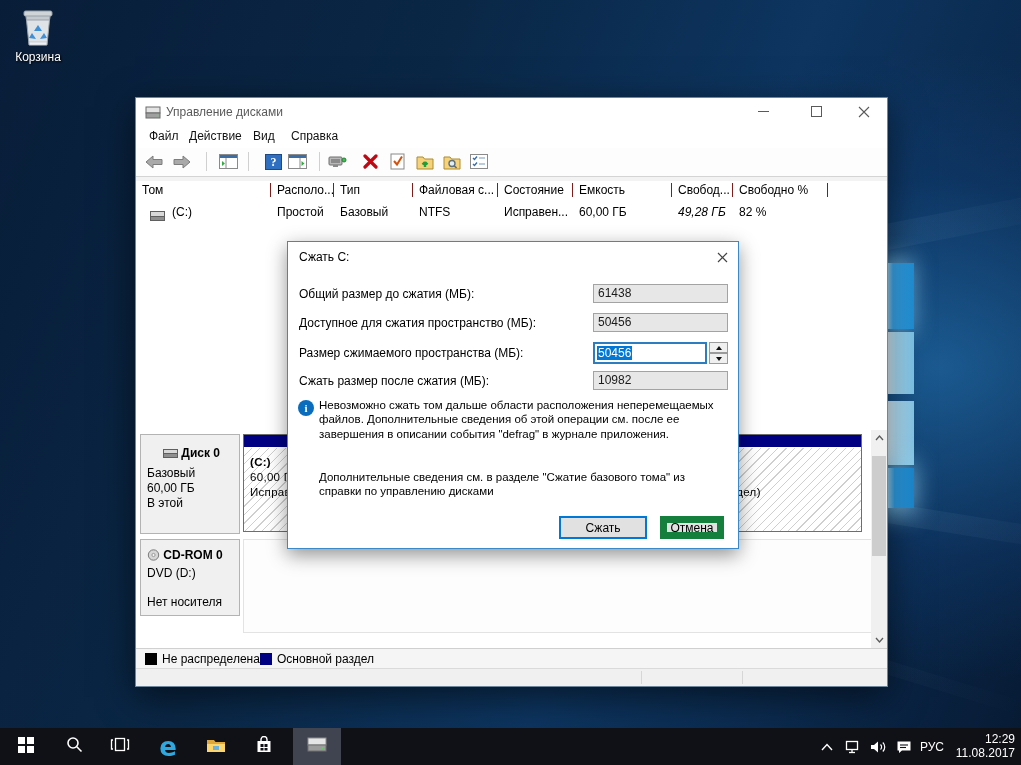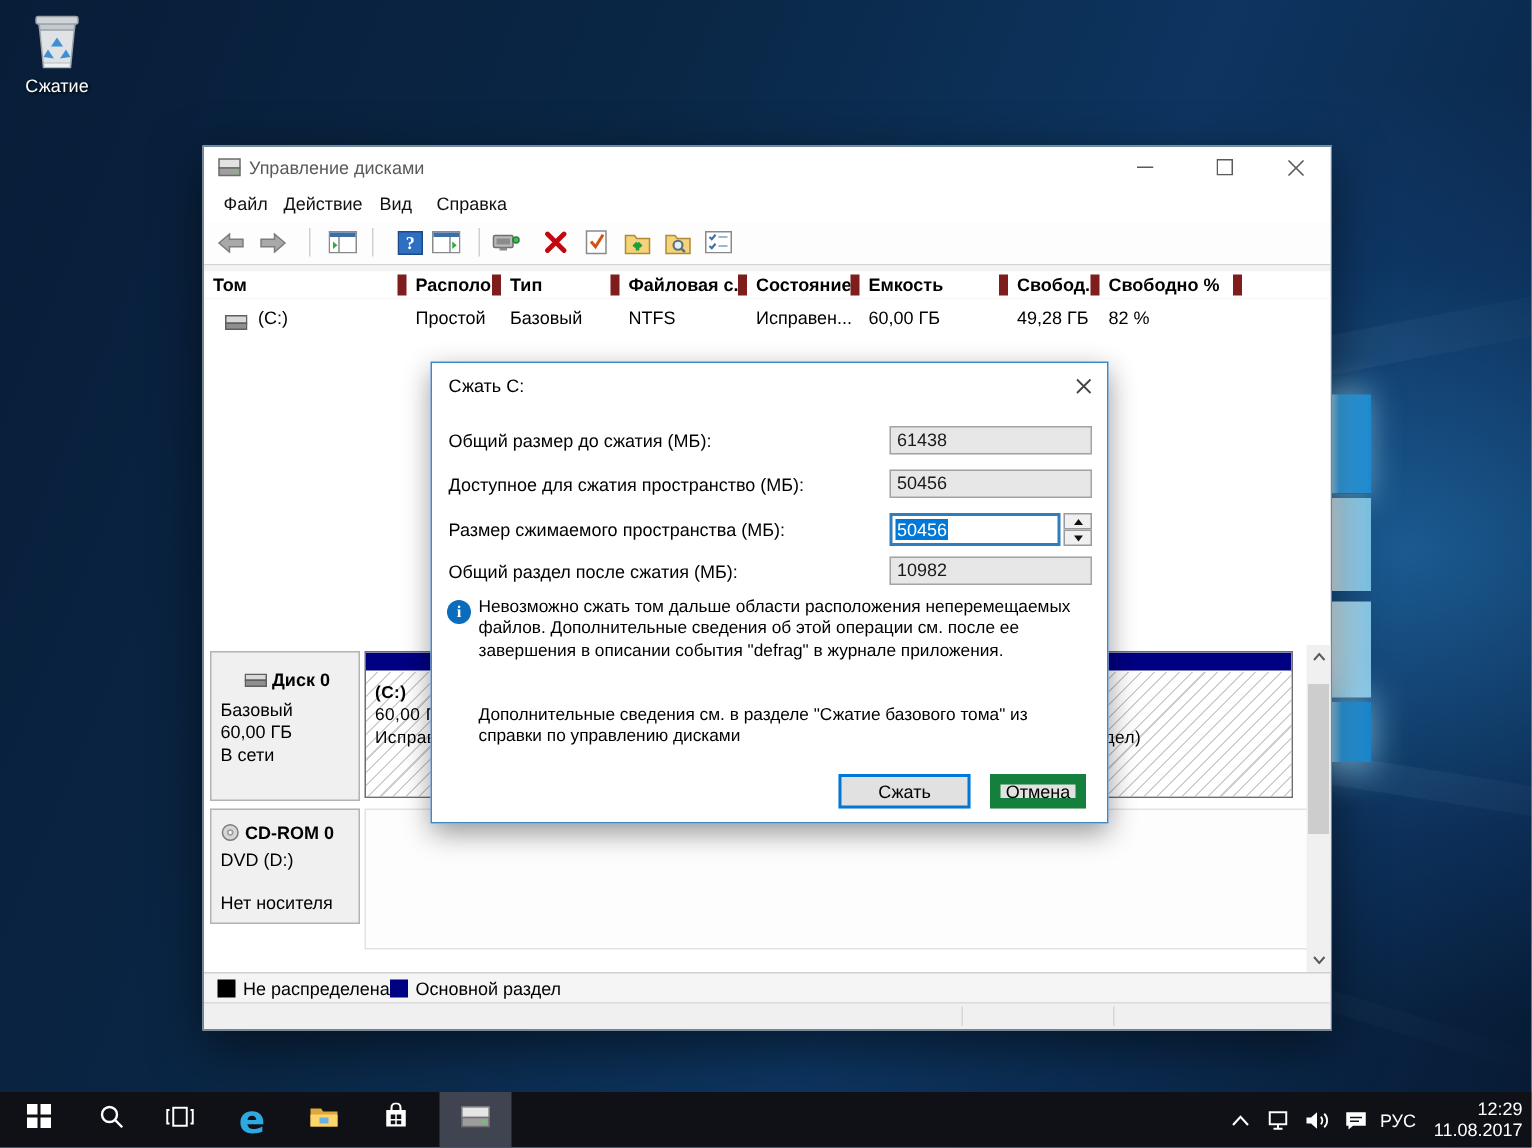--- a/index.html
+++ b/index.html
@@ -36,21 +36,21 @@
   .title-text{left:30px;top:7px;font-size:12px;color:#5a5a5a;}
   .cap-btn{top:0;width:45px;height:27px;display:flex;align-items:center;justify-content:center;color:#5a5a5a;}
   .menubar{left:0;top:27px;right:0;height:23px;background:#fff;font-size:12px;color:#111;}
   .menu-item{position:absolute;top:4px;}
   .toolbar{left:0;top:50px;right:0;height:28px;background:#fdfdfd;border-bottom:1px solid #d4d4d4;}
   .tb-sep{position:absolute;top:4px;width:1px;height:19px;background:#d0d0d0;}
   .tb-ico{position:absolute;top:3px;width:21px;height:21px;display:flex;align-items:center;justify-content:center;}
   .gapstrip{left:0;top:79px;right:0;height:4px;background:#f3f3f3;}
   
   .vol-head{left:0;top:83px;right:0;height:18px;background:#fff;border-bottom:1px solid #dcdcdc;font-size:12px;color:#000;}
-  .vh-cell{position:absolute;top:2px;height:14px;border-right:6px solid #7f1d1d;padding-left:6px;white-space:nowrap;overflow:hidden;box-sizing:border-box;font-weight:bold;}
+  .vh-cell{position:absolute;top:2px;height:14px;border-right:1px solid #7f1d1d;padding-left:6px;white-space:nowrap;overflow:hidden;box-sizing:border-box;}
   .vol-list{left:0;top:101px;right:0;height:231px;background:#fff;}
   .vl-cell{position:absolute;top:6px;font-size:12px;color:#000;white-space:nowrap;}
   
   .graph{left:0;top:332px;right:0;height:218px;background:#fff;}
   .disk-row{position:absolute;left:4px;right:14px;}
   .disk-panel{position:absolute;left:0;width:100px;background:#f0f0f0;border:1px solid #b3b3b3;box-sizing:border-box;font-size:12px;color:#000;}
   .dp-line{position:absolute;left:6px;white-space:nowrap;}
   .part-block{position:absolute;left:103px;width:619px;border:1px solid #6e6e6e;background:#fff;box-sizing:border-box;overflow:hidden;}
   .part-strip{height:12px;background:#000082;border-bottom:1px solid #fff;}
   .part-body{position:absolute;left:0;right:0;top:13px;bottom:0;
@@ -119,21 +119,21 @@
     <svg width="40" height="42" viewBox="0 0 40 42">
       <polygon points="8,9 32,9 29,39 11,39" fill="#dfe3e6" stroke="#9aa2a8"></polygon>
       <polygon points="8,9 32,9 31.5,14 8.5,14" fill="#c3c9ce" stroke="#9aa2a8"></polygon>
       <rect x="6" y="5" width="28" height="5" rx="1.5" fill="#ced4d8" stroke="#98a0a6"></rect>
       <polygon points="20,19 24,25 16,25" fill="#3f8fd6"></polygon>
       <polygon points="14,27 18,33 11,32" fill="#3f8fd6"></polygon>
       <polygon points="26,27 29,32 22,33" fill="#3f8fd6"></polygon>
       <polygon points="11,36 29,36 28.6,39 11.4,39" fill="#eef1f3" stroke="#a8aeb4" stroke-width=".5"></polygon>
     </svg>
   </span>
-  <div class="bin-label">Сжатие</div>
+  <div class="bin-label">Корзина</div>
 </div>
 
 <div class="abs window">
 
   <div class="abs titlebar">
     <span class="abs" style="left:9px;top:7px;">
       <svg width="16" height="13" viewBox="0 0 16 13">
         <rect x="1" y="1" width="14" height="6" fill="#e3e3e3" stroke="#6b6b6b"></rect>
         <rect x="1" y="7" width="14" height="5" fill="#9f9f9f" stroke="#6b6b6b"></rect>
         <circle cx="12.5" cy="9.5" r="1" fill="#57d957"></circle>
@@ -263,41 +263,41 @@
           <rect x="0.5" y="0.5" width="14" height="5" fill="#d9d9d9" stroke="#5f5f5f"></rect>
           <rect x="0.5" y="5.5" width="14" height="4" fill="#8f8f8f" stroke="#5f5f5f"></rect>
         </svg>
       </span>
       <span class="vl-cell" style="left:36px;">(C:)</span>
       <span class="vl-cell" style="left:141px;">Простой</span>
       <span class="vl-cell" style="left:204px;">Базовый</span>
       <span class="vl-cell" style="left:283px;">NTFS</span>
       <span class="vl-cell" style="left:368px;">Исправен...</span>
       <span class="vl-cell" style="left:443px;">60,00 ГБ</span>
-      <span class="vl-cell" style="left:542px;">49,28 ГБ</span>
+      <span class="vl-cell" style="left:542px;font-style:italic;">49,28 ГБ</span>
       <span class="vl-cell" style="left:603px;">82 %</span>
     </div>
   </div>
 
   <div class="abs graph">
 
     <div class="disk-row" style="top:4px;height:100px;">
       <div class="disk-panel" style="top:0;height:100px;">
         <span class="dp-line" style="top:11px;font-weight:bold;padding-left:16px;">
           <span class="mini-disk">
             <svg width="15" height="9" viewBox="0 0 15 9" style="vertical-align:-1px;">
               <rect x="0.5" y="0.5" width="14" height="4" fill="#d9d9d9" stroke="#5f5f5f"></rect>
               <rect x="0.5" y="4.5" width="14" height="4" fill="#8f8f8f" stroke="#5f5f5f"></rect>
             </svg>
           </span>
           <span>Диск 0</span>
         </span>
         <span class="dp-line" style="top:31px;">Базовый</span>
         <span class="dp-line" style="top:46px;">60,00 ГБ</span>
-        <span class="dp-line" style="top:61px;">В сети</span>
+        <span class="dp-line" style="top:61px;">В этой</span>
       </div>
       <div class="part-block" style="top:0;height:98px;">
         <div class="part-strip"></div>
         <div class="part-body">
           <span class="part-line" style="top:8px;font-weight:bold;">(C:)</span>
           <span class="part-line" style="top:23px;">60,00 ГБ NTFS</span>
           <span class="part-line" style="top:38px;">Исправен (Система, Загрузка, Файл подкачки, Аварийный дамп памяти, Основной раздел)</span>
         </div>
       </div>
     </div>
@@ -367,21 +367,21 @@
   </div>
   <div class="spin">
     <div class="spin-btn" style="top:0;">
         <span class="tri-up"></span>
       </div>
     <div class="spin-btn" style="top:11px;">
         <span class="tri-dn"></span>
       </div>
   </div>
 
-  <span class="dlg-label" style="top:132px;">Общий раздел после сжатия (МБ):</span>
+  <span class="dlg-label" style="top:132px;">Сжать размер после сжатия (МБ):</span>
   <div class="dlg-field" style="top:129px;">10982</div>
 
   <div class="abs info-ico">i</div>
   <div class="abs info-text">Невозможно сжать том дальше области расположения неперемещаемых файлов. Дополнительные сведения об этой операции см. после ее завершения в описании события "defrag" в журнале приложения.</div>
   <div class="abs help-text">Дополнительные сведения см. в разделе "Сжатие базового тома" из справки по управлению дисками</div>
 
   <div class="btn btn-shrink">Сжать</div>
   <div class="btn btn-cancel">Отмена</div>
 </div>
 

